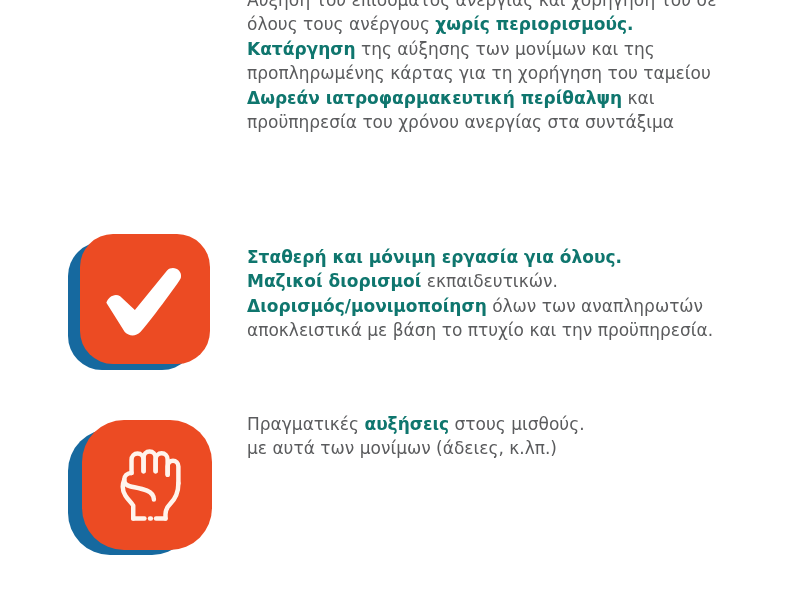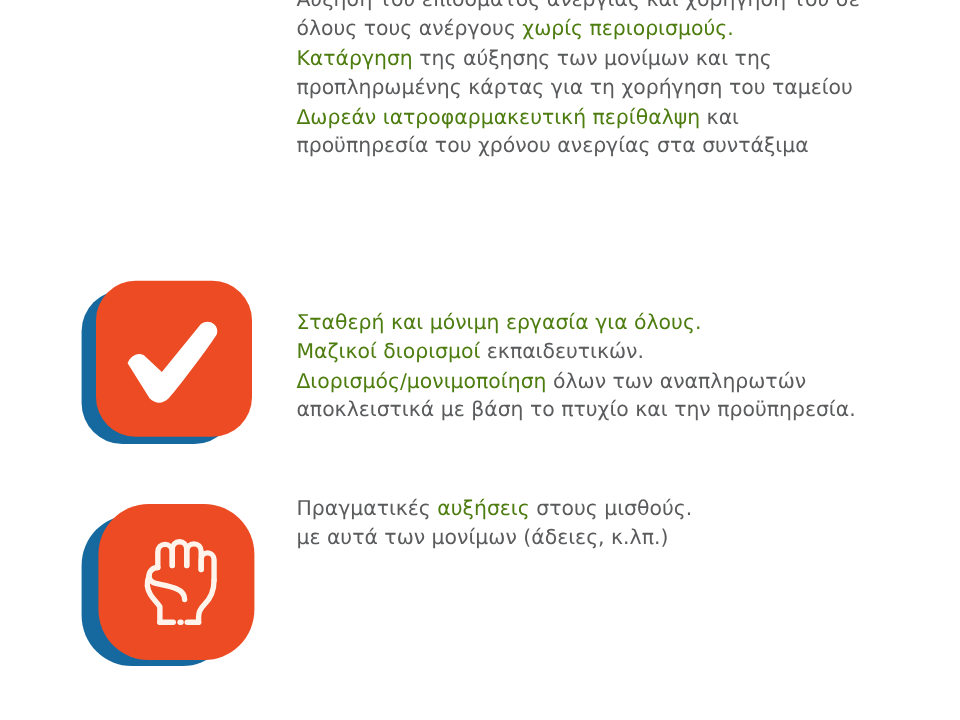--- a/index.html
+++ b/index.html
@@ -74,22 +74,22 @@
     font-family: "DejaVu Sans", "Liberation Sans", sans-serif;
     font-weight: 400;
   }
 
   .text-col p {
     margin: 0;
     white-space: nowrap;
   }
 
   .text-col b {
-    font-weight: normal;
-    color: #4d7c0f;
+    font-weight: bold;
+    color: #0f766e;
   }
 
   
   #block-1 { top: 0; height: 200px; }
 
   #badge-1-wrap { position: absolute; left: 0; top: 0; width: 240px; height: 100px; }
   #badge-1-shadow {
     left: 66px; top: -60px; width: 140px; height: 152px;
     border-radius: 26px;
   }
@@ -104,21 +104,21 @@
 
   #badge-2-wrap { position: absolute; left: 0; top: 0; width: 240px; height: 135px; }
   #badge-2-shadow {
     left: 68px; top: 14px; width: 128px; height: 128px;
     border-radius: 34px;
   }
   #badge-2 {
     left: 80px; top: 6px; width: 130px; height: 130px;
     border-radius: 33px;
   }
-  #text-2 { top: 245px; margin-top: 12px; }
+  #text-2 { top: 245px; }
 
   
   #block-3 { top: 412px; height: 150px; }
 
   #badge-3-wrap { position: absolute; left: 0; top: 0; width: 240px; height: 140px; }
   #badge-3-shadow {
     left: 68px; top: 17px; width: 126px; height: 126px;
     border-radius: 42px;
   }
   #badge-3 {

